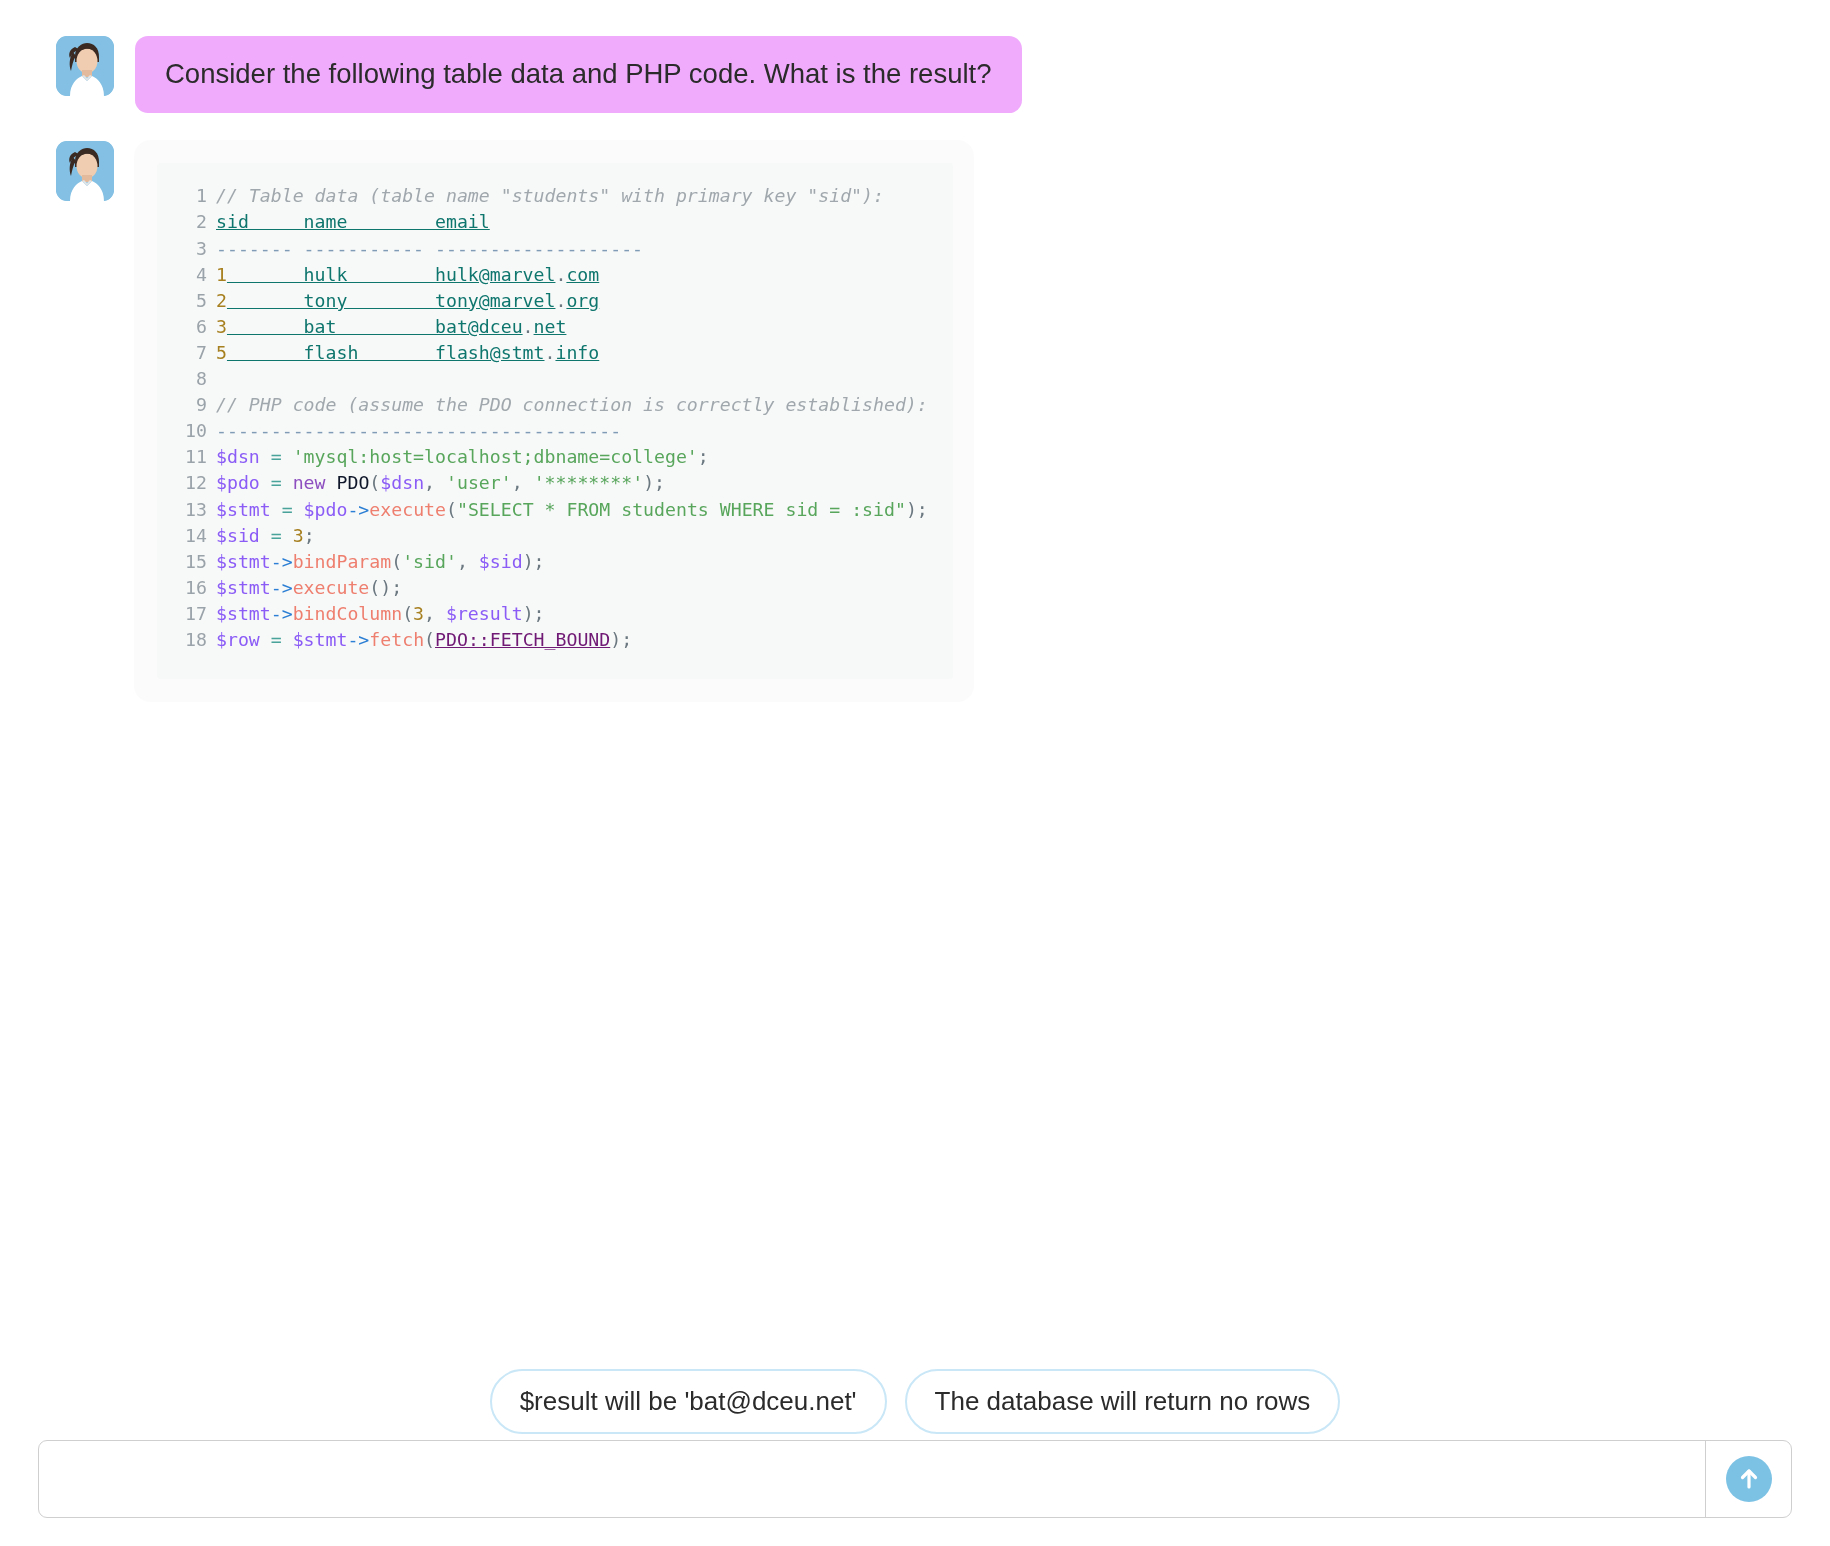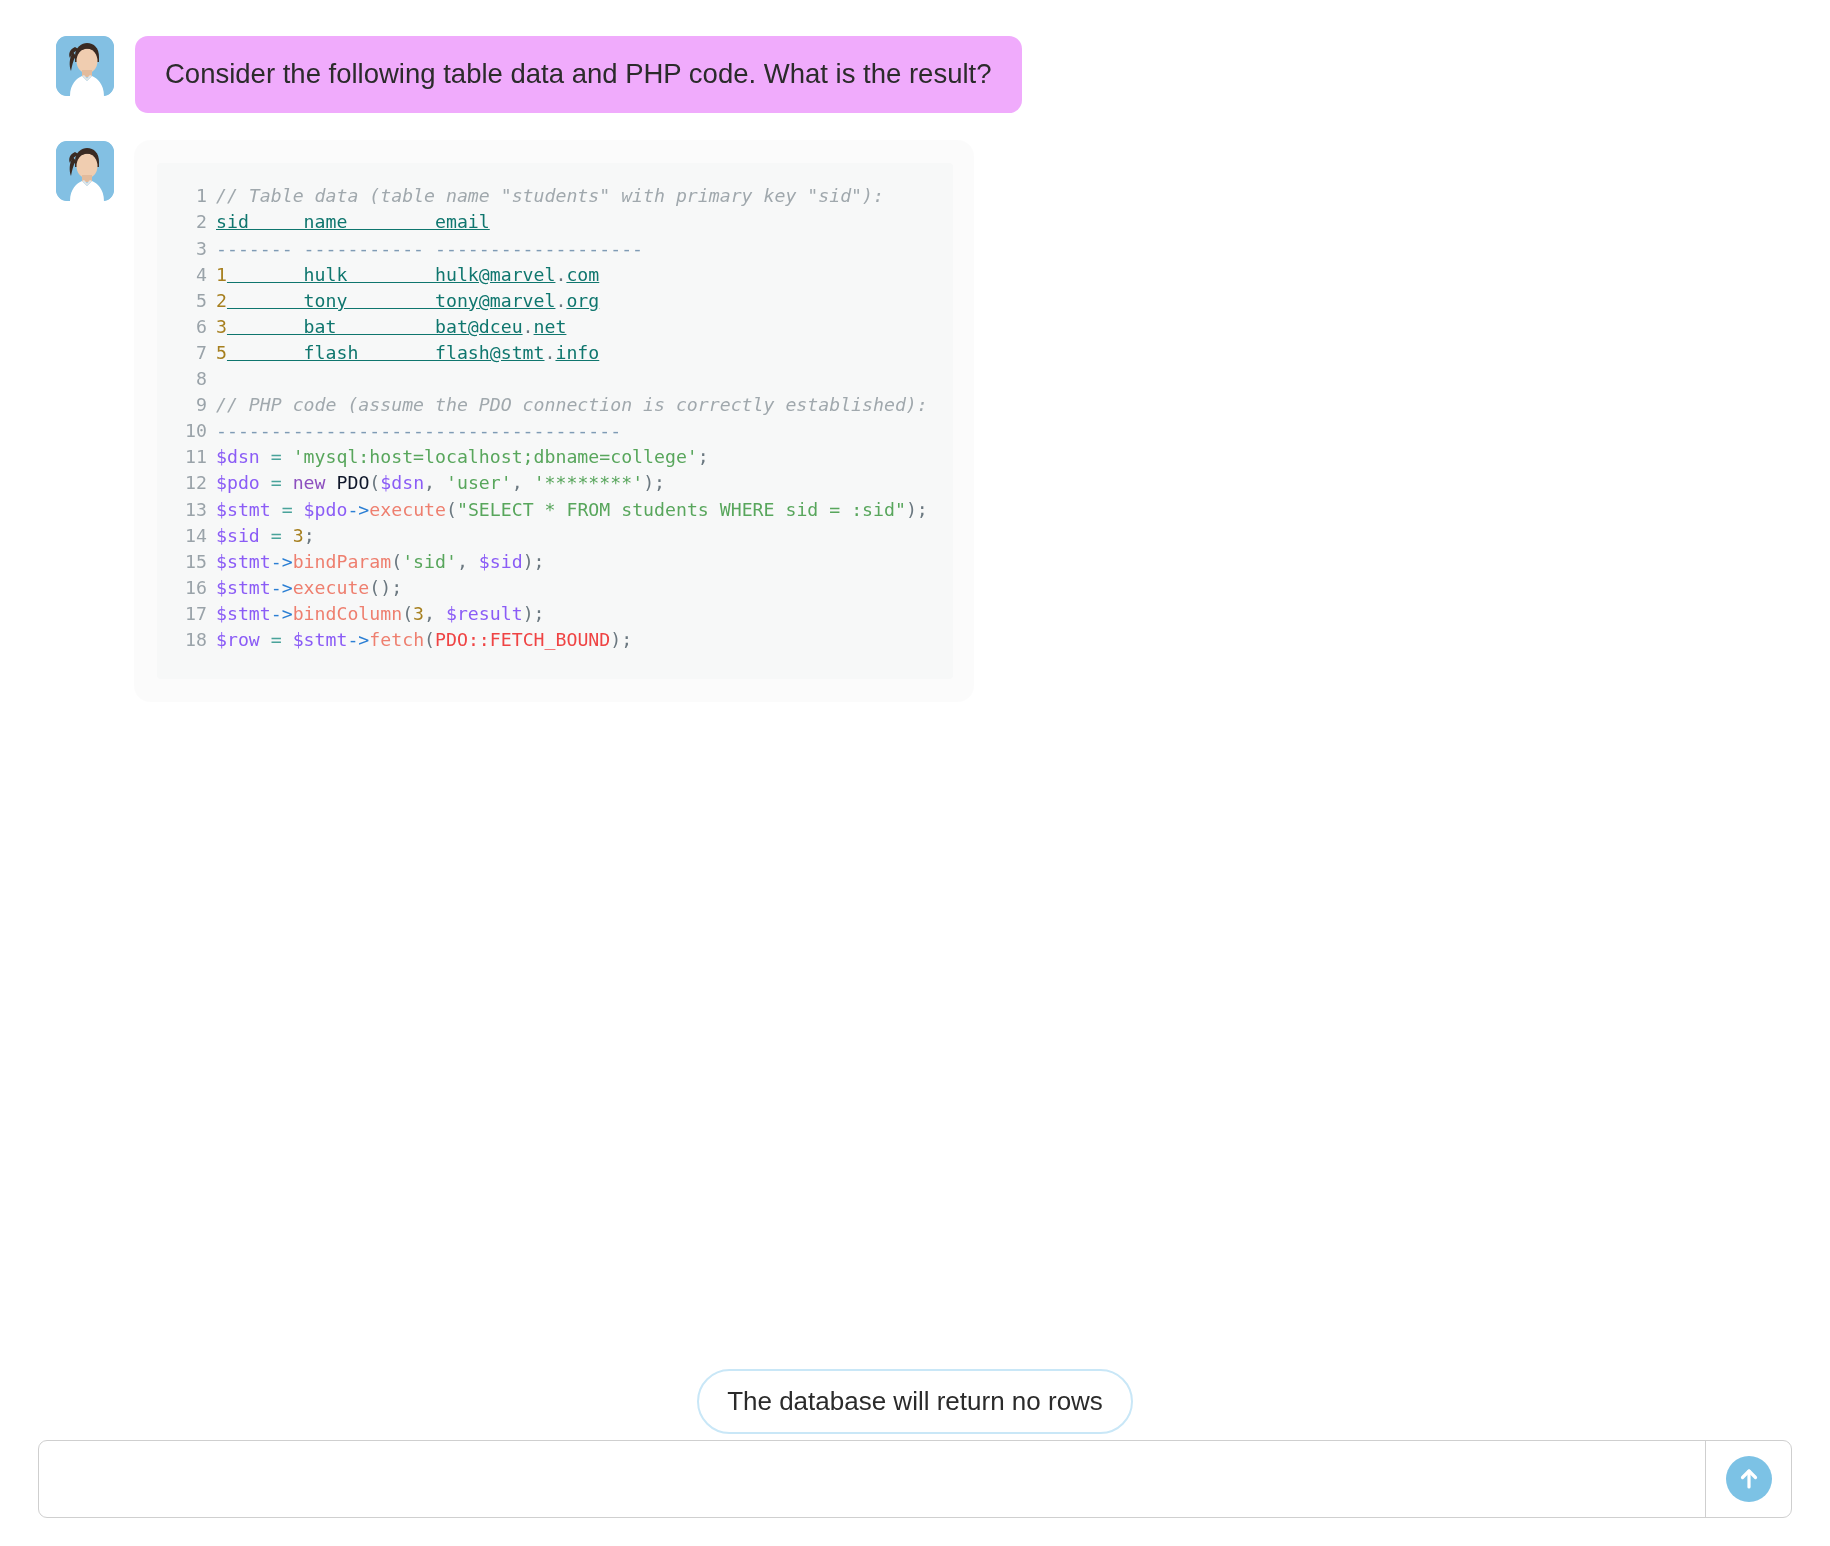--- a/index.html
+++ b/index.html
@@ -100,21 +100,21 @@
   .t-rule    { color: #7f9bb5; }
   .t-num     { color: #a67f1e; }
   .t-var     { color: #8b5cf6; }
   .t-op      { color: #49a39a; }
   .t-str     { color: #58a65c; }
   .t-kw      { color: #8d4fbf; }
   .t-class   { color: #0f172a; }
   .t-fn      { color: #ee7f6f; }
   .t-arrow   { color: #2b7fd4; }
   .t-punc    { color: #6b7880; }
-  .t-const   { color: #ef4444; }
+  .t-const   { color: #701a75; text-decoration: underline; }
 
   
   .suggestions {
     position: absolute;
     left: 0;
     right: 0;
     bottom: 112px;
     display: flex;
     justify-content: center;
     align-items: center;
@@ -242,20 +242,21 @@
 <span class="ln">16</span><span class="t-var">$stmt</span><span class="t-arrow">-&gt;</span><span class="t-fn">execute</span><span class="t-punc">();</span>
 <span class="ln">17</span><span class="t-var">$stmt</span><span class="t-arrow">-&gt;</span><span class="t-fn">bindColumn</span><span class="t-punc">(</span><span class="t-num">3</span><span class="t-punc">, </span><span class="t-var">$result</span><span class="t-punc">);</span>
 <span class="ln">18</span><span class="t-var">$row</span><span class="t-plain2"> </span><span class="t-op">=</span><span class="t-plain2"> </span><span class="t-var">$stmt</span><span class="t-arrow">-&gt;</span><span class="t-fn">fetch</span><span class="t-punc">(</span><span class="t-const">PDO::FETCH_BOUND</span><span class="t-punc">);</span></pre>
         </div>
       </div>
     </div>
 
   </div>
 
   <div class="suggestions" id="suggestions">
+      <button class="chip">$result will be 'bat@dceu.net'</button>
       <button class="chip">The database will return no rows</button>
     </div>
 
   <div class="composer">
     <input class="composer-input" type="text" placeholder="" style="">
     <div class="composer-actions">
       <button class="send-btn">
         <span>
           <svg width="26" height="26" viewBox="0 0 26 26" xmlns="http://www.w3.org/2000/svg" aria-hidden="true">
             <path d="M13 5 L13 21" stroke="#ffffff" stroke-width="3.2" stroke-linecap="round"></path>

